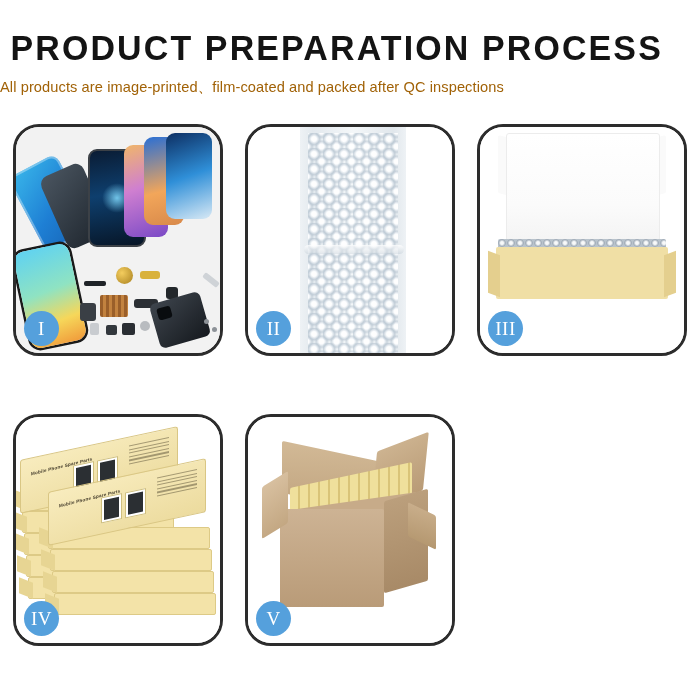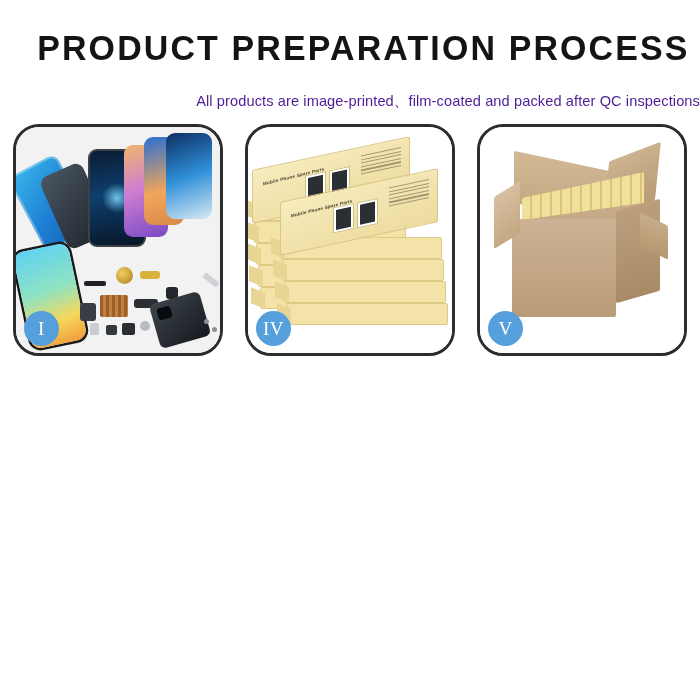--- a/index.html
+++ b/index.html
@@ -5,29 +5,29 @@
   html,body{margin:0;padding:0;}
   body{
     width:700px;height:700px;
     background:#ffffff;
     font-family:"Liberation Sans", sans-serif;
     overflow:hidden;
   }
   .page{position:relative;width:700px;height:700px;}
 
   
-  .header{width:100%;text-align:right;padding-top:30px;box-sizing:border-box;padding-left:8px;}
+  .header{width:100%;text-align:left;padding-top:30px;box-sizing:border-box;}
   .title{
     font-size:35px;font-weight:bold;color:#141414;
     letter-spacing:2.2px;line-height:1.05;
     transform:scaleX(0.97);transform-origin:center;
     white-space:nowrap;
   }
   .subtitle{
-    margin-top:25px;font-size:14.6px;color:#4c1d95;
+    margin-top:11px;font-size:14.6px;color:#a16207;
     letter-spacing:.1px;white-space:nowrap;
   }
 
   
   .grid{
     position:absolute;left:0;top:124px;width:700px;
     display:grid;
     grid-template-columns:repeat(3,210px);
     grid-template-rows:repeat(2,232px);
     column-gap:22px;row-gap:58px;
@@ -316,21 +316,39 @@
         <div class="part small3"></div>
         <div class="part small4"></div>
         <div class="ph backplate"></div>
         <div class="part tool"></div>
         <div class="part screw1"></div>
         <div class="part screw2"></div>
       </div>
       <div class="badge">I</div>
     </div>
 
-
+    <div class="panel p2">
+      <div class="stage">
+        <div class="wrapsheet"></div>
+        <div class="bubbles"></div>
+        <div class="wrapfold"></div>
+      </div>
+      <div class="badge">II</div>
+    </div>
+
+    <div class="panel p3">
+      <div class="stage">
+        <div class="lidflapL"></div>
+        <div class="lidflapR"></div>
+        <div class="lid"></div>
+        <div class="boxfill"></div>
+        <div class="boxbase"></div>
+      </div>
+      <div class="badge">III</div>
+    </div>
 
     <div class="panel p4">
       <div class="stage">
         <div class="stack">
           <div class="sbox" style="left:4px;top:54px;">
               <span class="side"></span>
             </div>
           <div class="sbox" style="left:4px;top:76px;">
               <span class="side"></span>
             </div>

